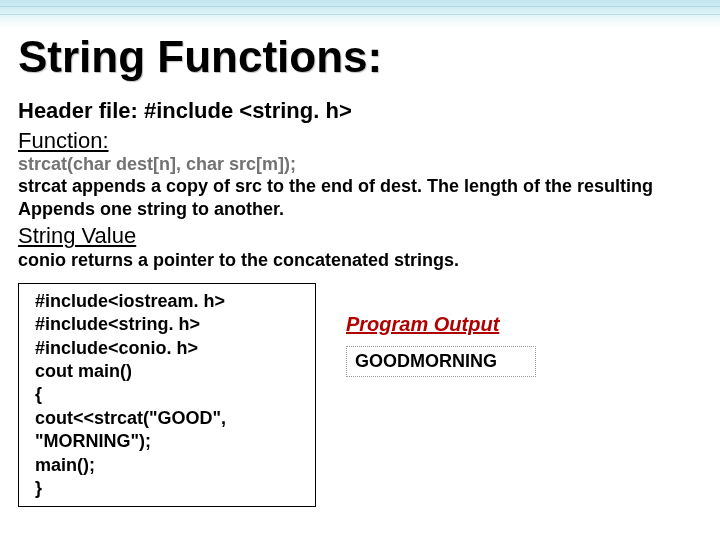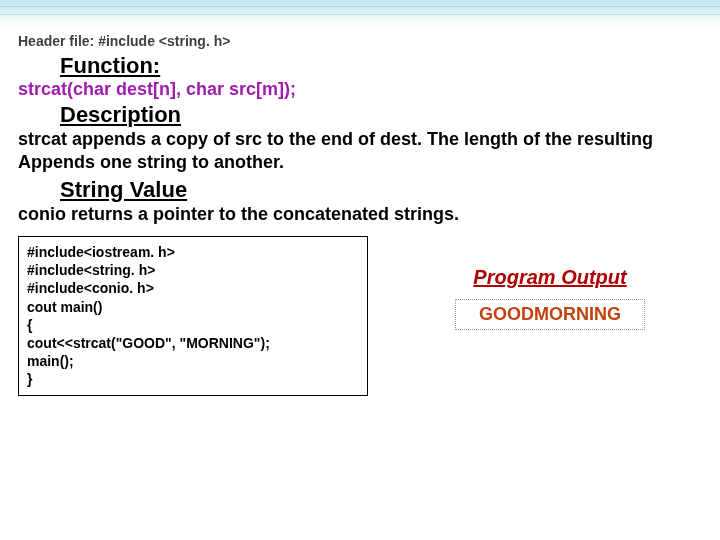--- a/index.html
+++ b/index.html
@@ -18,53 +18,53 @@
     background: rgba(140,200,215,0.5);
   }
   .top-band::before { top: 6px; }
   .top-band::after { top: 14px; }
   .slide { position: absolute; top: 32px; left: 18px; right: 18px; bottom: 8px; }
   .title {
     font-size: 44px; font-weight: bold; color: #000;
     text-shadow: 1px 1px 1px rgba(0,0,0,0.25);
     margin-bottom: 14px;
   }
-  .body-text { font-size: 14px; font-weight: bold; color: #404040; line-height: 1.35; }
-  .sub-heading { font-size: 22px; font-weight: bold; text-decoration: underline; color: #000; margin-top: 2px; margin-left: 42px; }
-  .normal { font-size: 18px; font-weight: bold; color: #a21caf; display: block; }
+  .body-text { font-size: 22px; font-weight: bold; color: #000000; line-height: 1.35; }
+  .sub-heading { font-size: 22px; font-weight: normal; text-decoration: underline; color: #000; margin-top: 2px; }
+  .normal { font-size: 18px; font-weight: bold; color: #737373; display: block; }
   .desc { font-size: 18px; font-weight: bold; color: #000; line-height: 1.3; }
   .row { display: flex; margin-top: 10px; }
   .code-box {
-    border: 1.5px solid #000; padding: 6px 8px; width: 350px;
-    font-size: 14px; font-weight: bold; line-height: 1.3;
+    border: 1.5px solid #000; padding: 6px 16px; width: 298px;
+    font-size: 18px; font-weight: bold; line-height: 1.3;
   }
-  .right-col { flex: 1; padding-left: 30px; padding-top: 30px; text-align: center; }
+  .right-col { flex: 1; padding-left: 30px; padding-top: 30px; }
   .prog-output {
     font-size: 20px; font-weight: bold; font-style: italic;
     color: #b00000; text-decoration: underline; margin-bottom: 10px; display: block;
   }
   .output-box {
     border: 1px dotted #999; padding: 4px 8px; font-size: 18px; font-weight: bold;
-    color: #c2410c; display: inline-block; min-width: 190px;
+    color: #000000; display: inline-block; min-width: 190px;
   }
 </style>
 </head>
 <body>
 
 <div class="top-band"></div>
 
 <div class="slide">
 
+  <div class="title">String Functions:</div>
 
   <div class="body-text">Header file: #include &lt;string. h&gt;</div>
 
   <div class="sub-heading">Function:</div>
   <span class="normal"> strcat(char  dest[n], char  src[m]);</span>
 
-  <div class="sub-heading">Description</div>
   <div class="desc">strcat appends a copy of src to the end of dest. The length of the resulting</div>
   <div class="desc">Appends one string to another.</div>
 
   <div class="sub-heading">String Value</div>
   <div class="desc">conio returns a pointer to the concatenated strings.</div>
 
   <div class="row">
     <div class="code-box">
       <div>#include&lt;iostream. h&gt;</div>
       <div>#include&lt;string. h&gt;</div>

